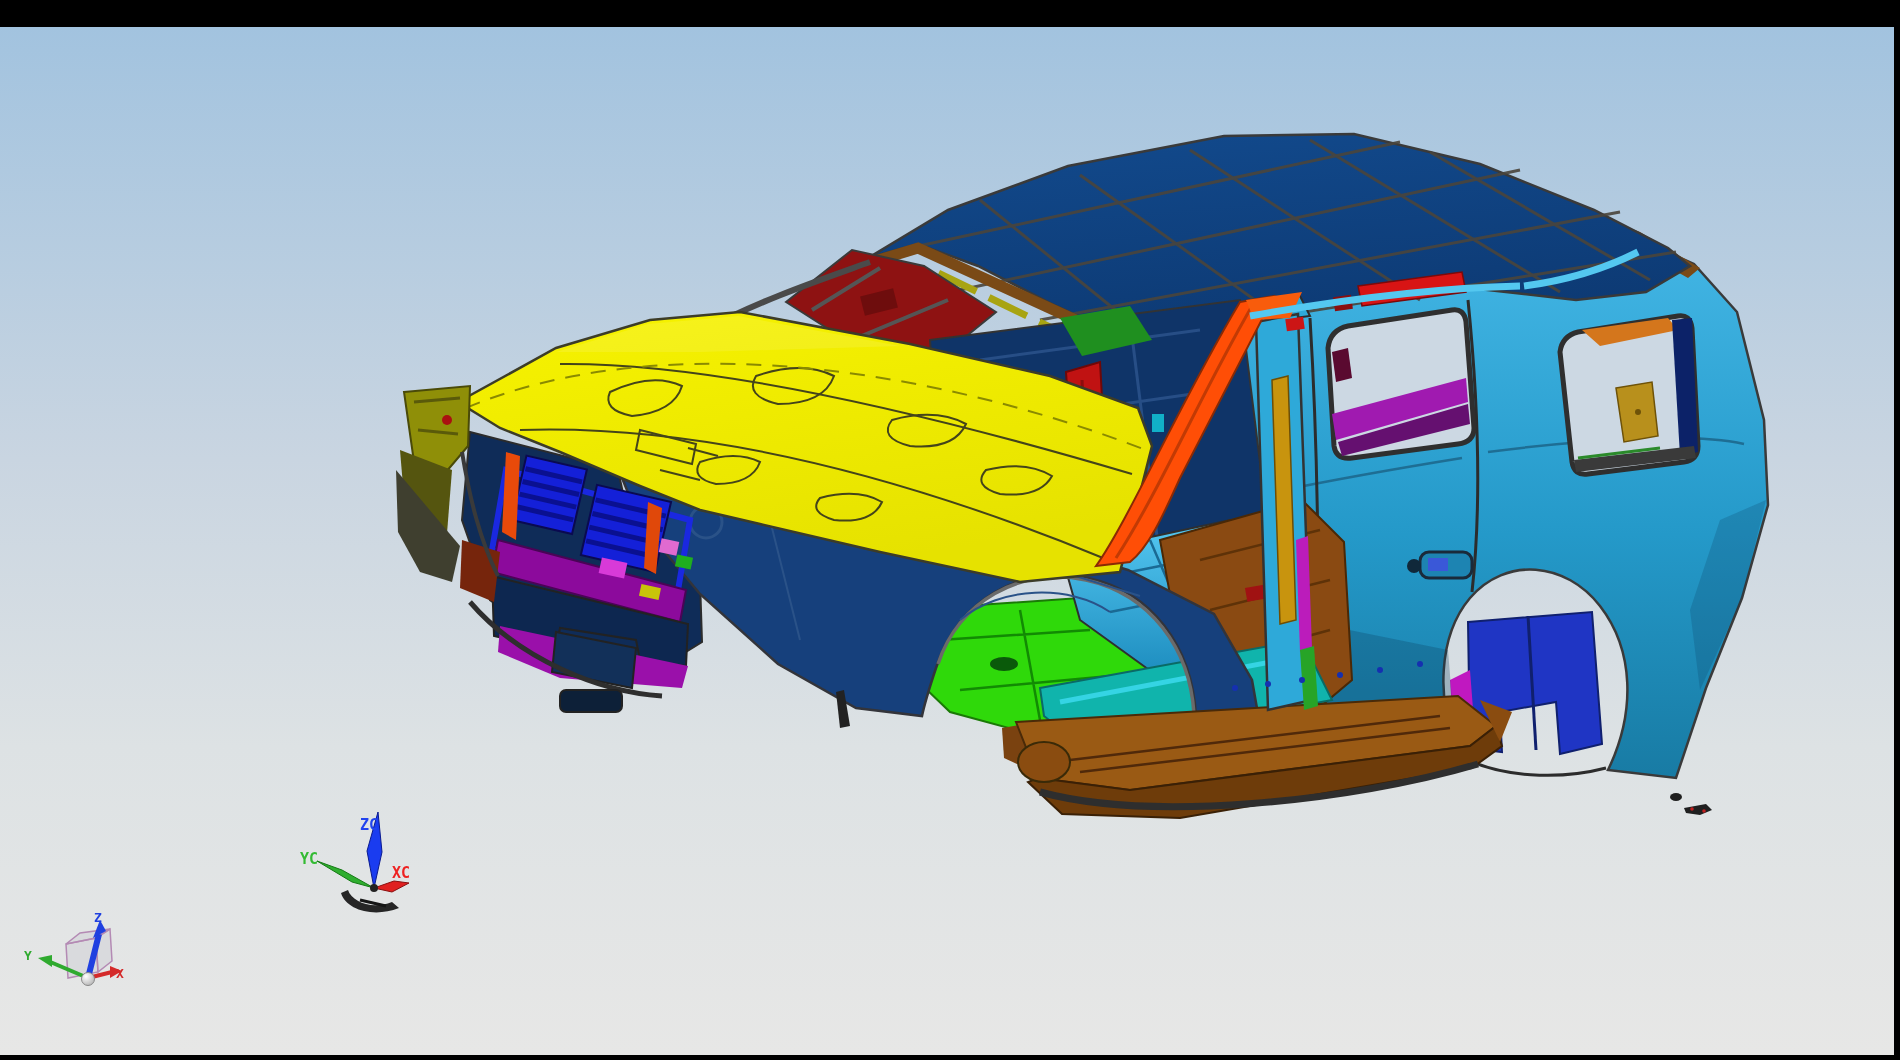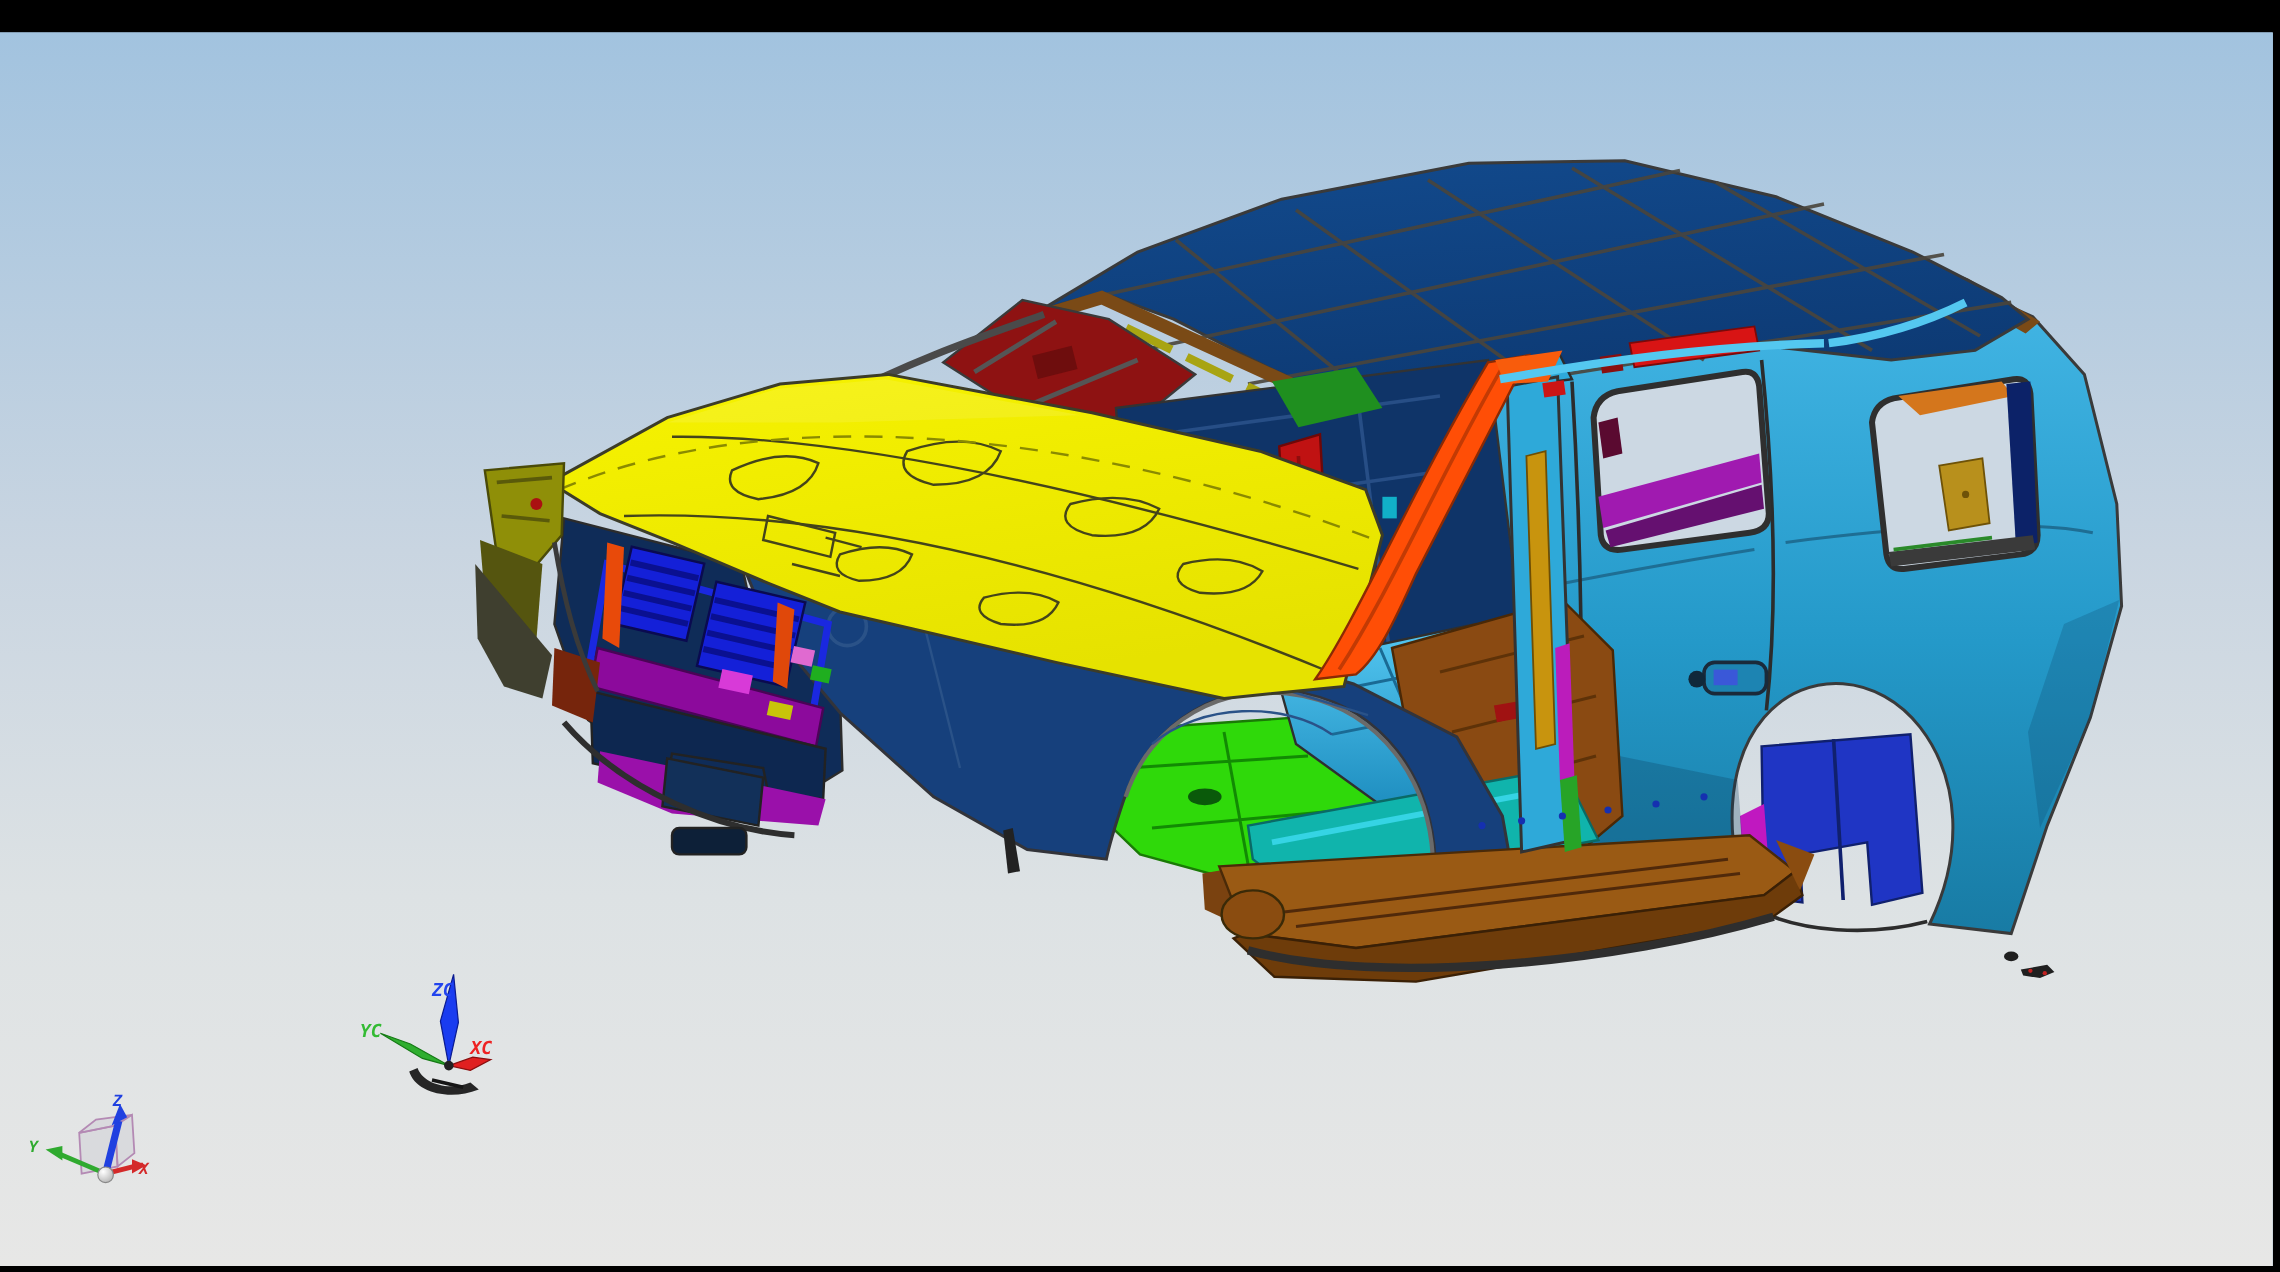--- a/index.html
+++ b/index.html
@@ -1,16 +1,16 @@
 <!DOCTYPE html>
 <html><head>
 <meta charset="utf-8">
 <style>
   html,body{margin:0;padding:0;background:#000;}
-  .screen{position:relative;width:1900px;height:1060px;overflow:hidden;font-family:"DejaVu Sans Mono",monospace;font-style:italic;}
+  .screen{position:relative;width:1900px;height:1060px;overflow:hidden;font-family:"DejaVu Sans Mono",monospace;}
   .frame-top{position:absolute;left:0;top:0;width:1900px;height:27px;}
   .frame-right{position:absolute;right:0;top:0;width:6px;height:1060px;}
   .frame-bottom{position:absolute;left:0;bottom:0;width:1900px;height:6px;}
   .viewport{position:absolute;left:0;top:27px;width:1894px;height:1028px;}
   svg{position:absolute;left:0;top:0;}
   text{font-family:"DejaVu Sans Mono",monospace;font-weight:bold;}
 </style>
 </head>
 <body>
 

